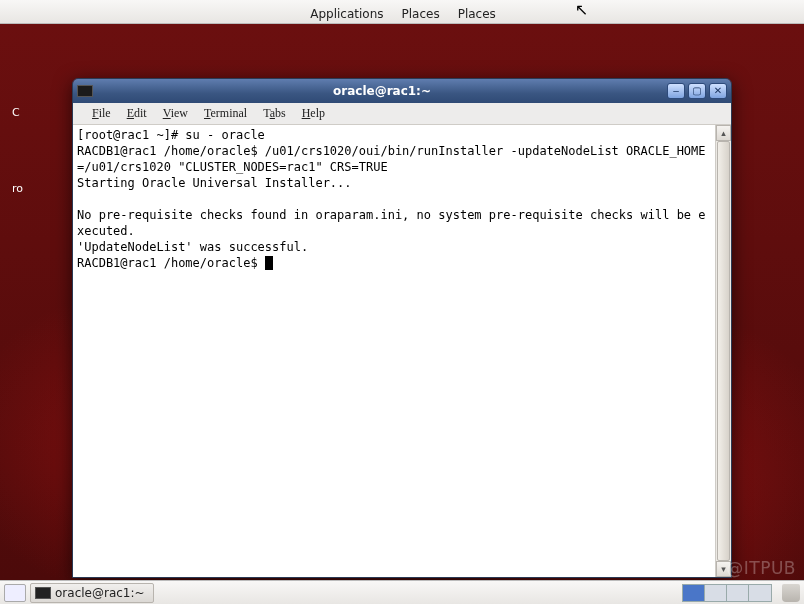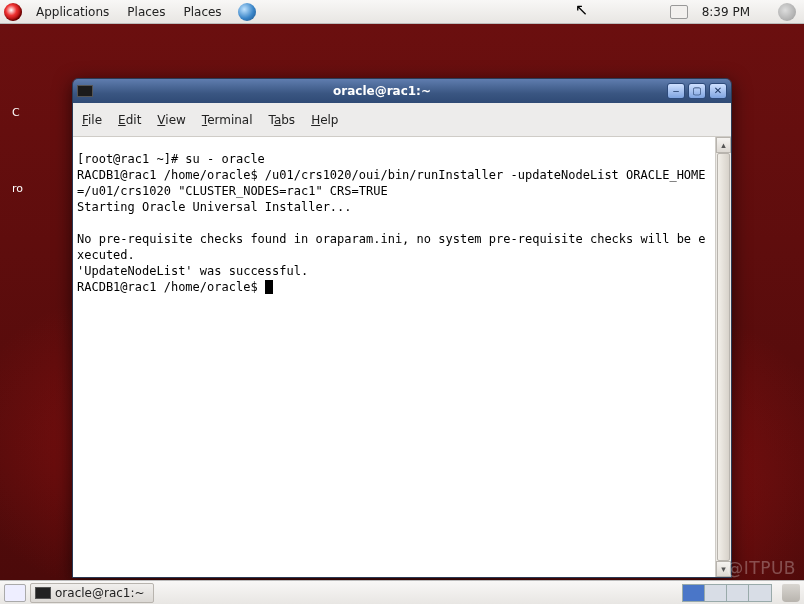--- a/index.html
+++ b/index.html
@@ -10,21 +10,21 @@
   background: #8b1a1a;
   position: relative;
   overflow: hidden;
 }
 
 .top-panel {
   position: absolute; top: 0; left: 0; right: 0; height: 24px;
   background: linear-gradient(#f8f7f6, #e8e6e3);
   border-bottom: 1px solid #bbb;
   display: flex; align-items: center;
-  padding: 0 4px; gap: 4px;
+  padding: 0 4px; gap: 4px; flex-direction: column;
 }
 .panel-logo {
   width: 18px; height: 18px;
   background: radial-gradient(circle at 40% 40%, #fff, #e33 35%, #900 70%);
   border-radius: 50%;
   box-shadow: inset -1px -1px 2px rgba(0,0,0,.4);
 }
 .panel-menu { display: flex; gap: 2px; margin-left: 2px; }
 .panel-menu-item { padding: 3px 8px; cursor: pointer; color: #222; }
 .panel-globe {
@@ -116,31 +116,32 @@
 .titlebar-buttons { display: flex; gap: 3px; }
 .tbtn {
   width: 18px; height: 16px; border-radius: 3px;
   background: linear-gradient(#cfe0ff, #7fa4e0);
   border: 1px solid #2d4a7a;
   display: flex; align-items: center; justify-content: center;
   font-size: 10px; color: #1b3560; cursor: pointer;
   font-family: sans-serif; line-height: 1;
 }
 .menubar {
-  height: 34px; background: #edeceb; border-bottom: 1px solid #cfccc7;
-  display: flex; align-items: center; padding: 0 2px; gap: 2px;
+  height: 22px; background: #edeceb; border-bottom: 1px solid #cfccc7;
+  display: flex; align-items: center; padding: 0 12px; gap: 2px;
   color: #222;
+  font-family: Liberation Serif, serif;
 }
 .menubar-item { padding: 2px 7px; cursor: pointer; }
 .menubar-item .ul { text-decoration: underline; }
 .terminal-body {
   flex: 1; background: #fff; position: relative; display: flex;
 }
 .terminal-text {
-  flex: 1; padding: 14px 4px;
+  flex: 1; padding: 2px 4px;
   font-family: "DejaVu Sans Mono", "Liberation Mono", monospace;
   font-size: 12px; line-height: 16px; color: #000;
   white-space: pre-wrap; word-break: break-all;
 }
 .cursor {
   display: inline-block; width: 8px; height: 14px;
   background: #000; vertical-align: text-bottom;
 }
 .terminal-scrollbar {
   width: 16px; background: #ece9e4; border-left: 1px solid #cfccc7;

